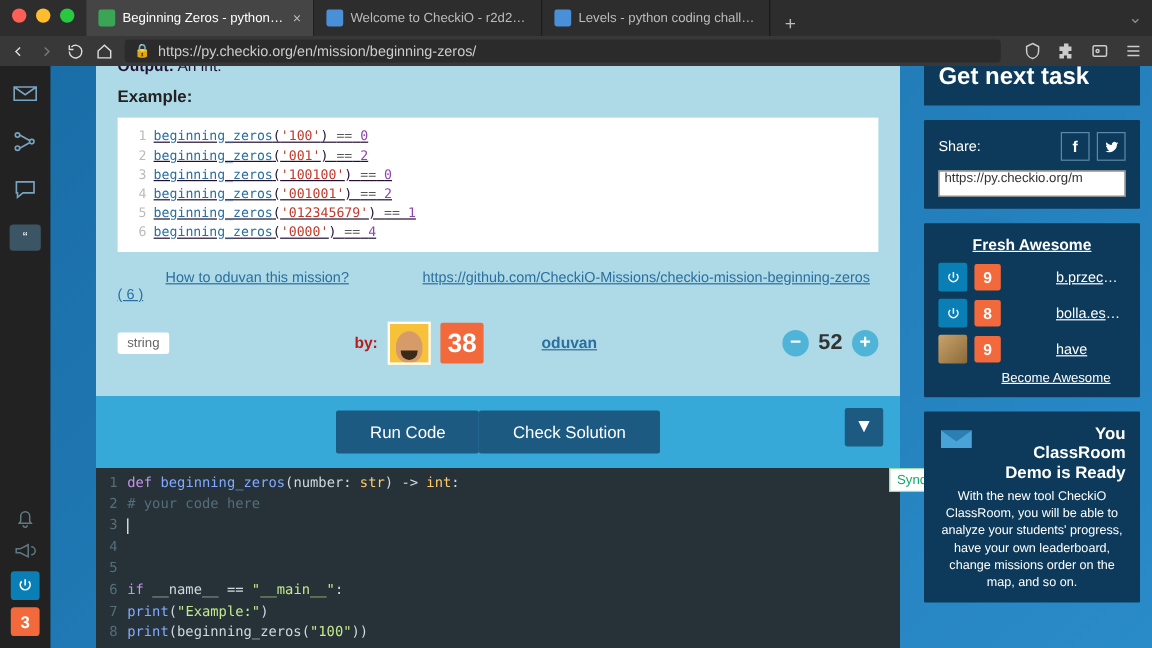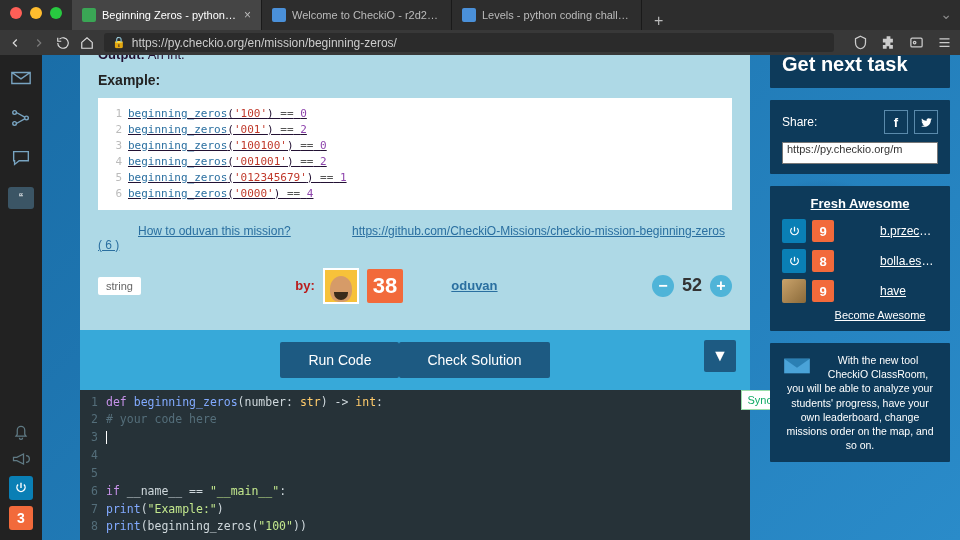--- a/index.html
+++ b/index.html
@@ -377,16 +377,17 @@
           </div>
         </div>
       <a class="become">Become Awesome</a>
     </div>
 
     <div class="card promo">
       <div class="envl"><svg viewBox="0 0 32 24">
             <path fill="#4aa3d8" d="M2 4h28v16H2z"></path>
             <path fill="#2b7fb3" d="M2 4l14 10L30 4z"></path>
           </svg></div>
+      <div class="promo-title" id="promo-title">You<br>ClassRoom<br>Demo is Ready</div>
       <div class="promo-text">With the new tool CheckiO ClassRoom, you will be able to analyze your students' progress, have your own leaderboard, change missions order on the map, and so on.</div>
     </div>
   </div>
 </div>
 
 </body></html>

